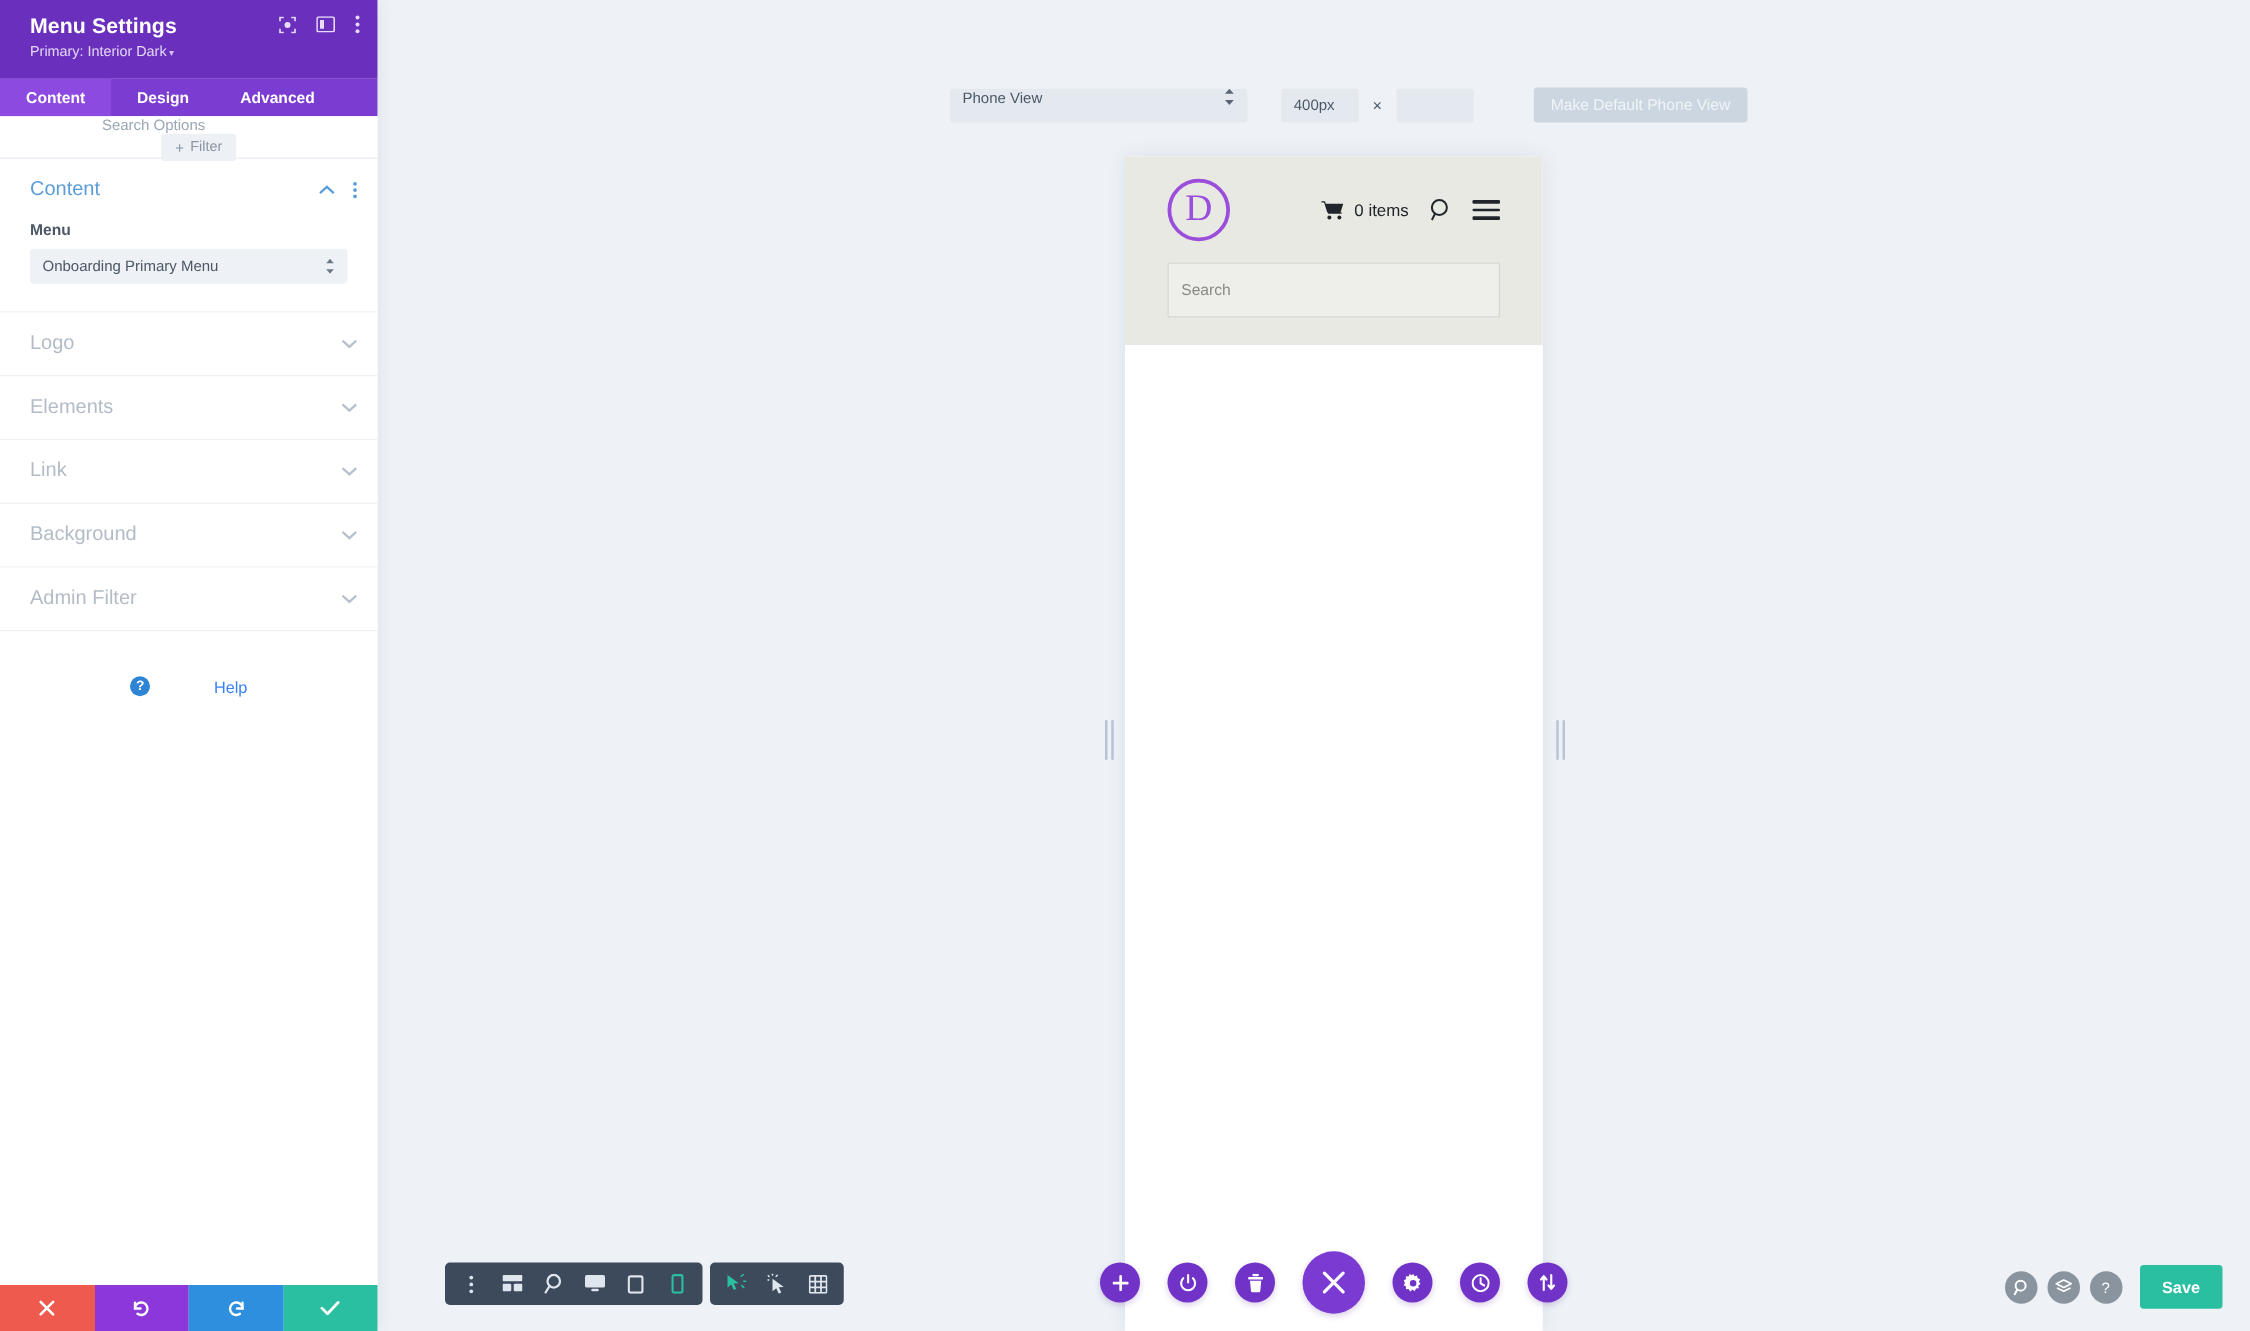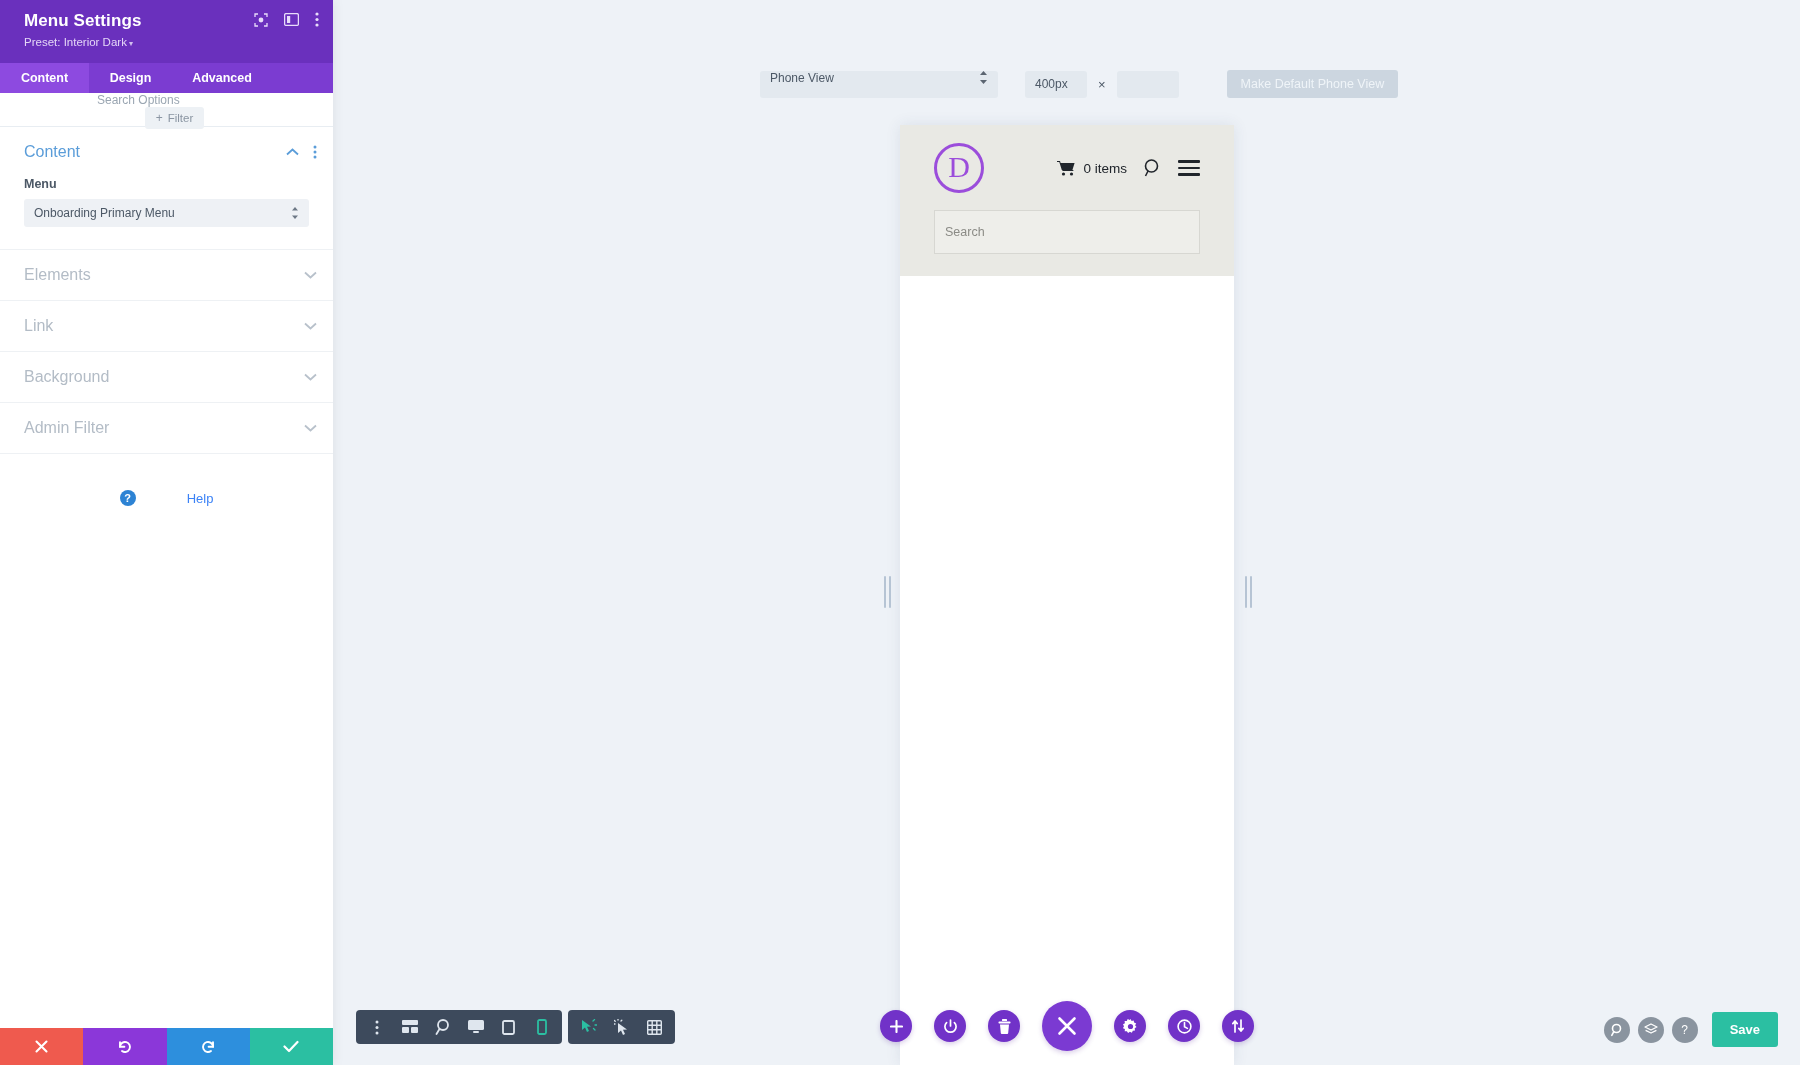--- a/index.html
+++ b/index.html
@@ -16,21 +16,21 @@
   #canvas-area {
     position: absolute;
     left: 333px; top: 0;
     width: 1467px; height: 1065px;
     background: linear-gradient(180deg,#eef2f7 0%, #eef2f7 100%);
   }
 
   
   #settings-panel {
     position: absolute; left: 0; top: 0;
-    width: 333px; height: 1065px;
+    width: 302px; height: 1065px;
     background: #ffffff;
     display: flex; flex-direction: column;
     box-shadow: 0 0 12px rgba(0,0,0,.08);
     z-index: 40;
   }
   .panel-header {
     background: #6a30bd;
     padding: 9px 16px 11px 24px;
     position: relative;
     height: 63px;
@@ -328,21 +328,21 @@
 <div class="resize-handle" id="handle-right">
     <i></i>
     <i></i>
   </div>
 
 <div id="settings-panel">
 
   <div class="panel-header">
     <div class="panel-title">Menu Settings</div>
     <div class="panel-preset">
-      <span>Preset: Interior Dark</span><span class="caret">▾</span>
+      <span>Primary: Interior Dark</span><span class="caret">▾</span>
     </div>
     <div class="header-icons">
       <span class="hicon">
         <svg width="14" height="14" viewBox="0 0 14 14" fill="none" stroke="#e8dcfa" stroke-width="1.3">
           <path d="M1 4V1h3M13 4V1h-3M1 10v3h3M13 10v3h-3"></path>
           <circle cx="7" cy="7" r="2.4" fill="#e8dcfa" stroke="none"></circle>
         </svg>
       </span>
       <span class="hicon">
         <svg width="15" height="13" viewBox="0 0 15 13">
@@ -399,20 +399,30 @@
           <span class="select-arrows">
             <svg width="8" height="12" viewBox="0 0 8 12">
                 <path d="M4 0 L7 3.6 L1 3.6 Z" fill="#6d7886"></path>
                 <path d="M4 12 L7 8.4 L1 8.4 Z" fill="#6d7886"></path>
               </svg>
           </span>
         </div>
       </div>
     </div>
 
+    <div class="section">
+      <div class="section-head">
+        <span class="section-title">Logo</span>
+        <span class="chev">
+          <svg width="13" height="8" viewBox="0 0 13 8" fill="none" stroke="#b8c1cb" stroke-width="1.8">
+              <path d="M1 1.5 L6.5 6.5 L12 1.5"></path>
+            </svg>
+        </span>
+      </div>
+    </div>
 
     <div class="section">
       <div class="section-head">
         <span class="section-title">Elements</span>
         <span class="chev">
           <svg width="13" height="8" viewBox="0 0 13 8" fill="none" stroke="#b8c1cb" stroke-width="1.8">
               <path d="M1 1.5 L6.5 6.5 L12 1.5"></path>
             </svg>
         </span>
       </div>

